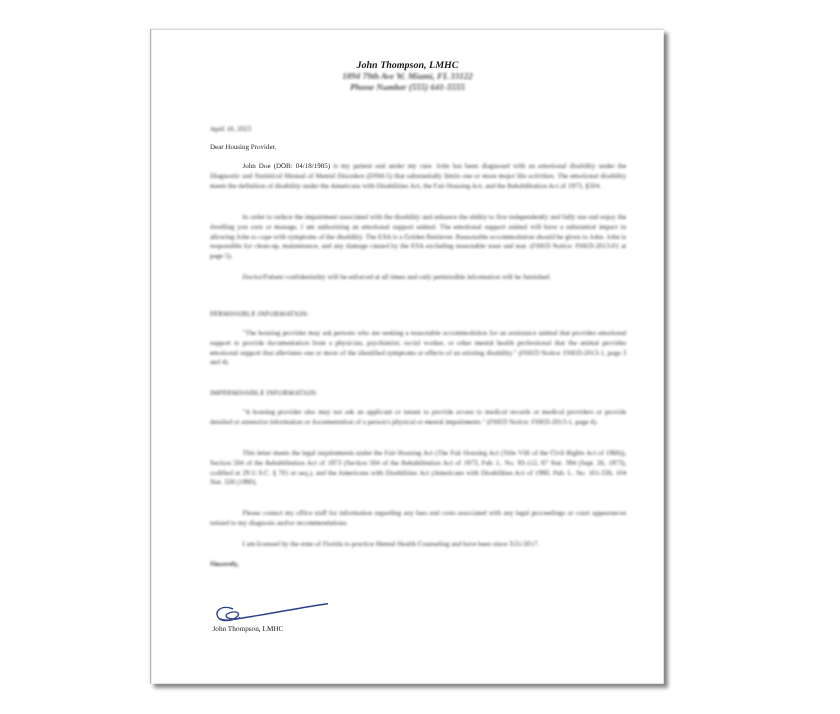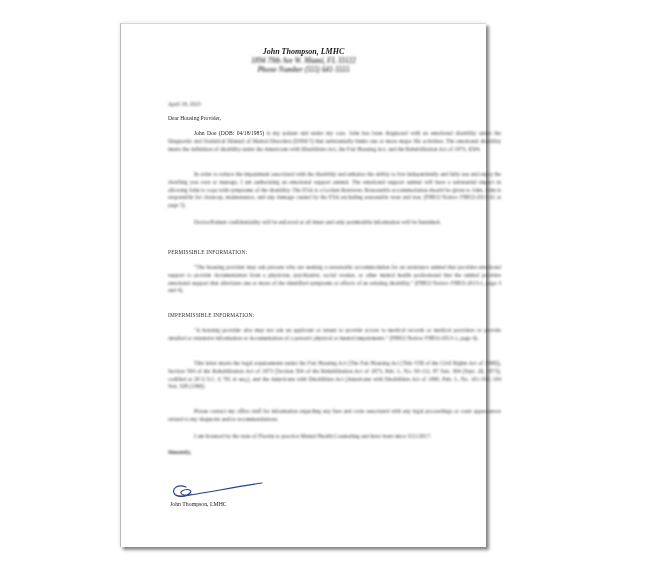--- a/index.html
+++ b/index.html
@@ -13,21 +13,21 @@
     .stage {
       position: relative;
       width: 672px;
       height: 571px;
       background: #ffffff;
     }
     .page {
       position: absolute;
       left: 120px;
       top: 23px;
-      width: 366px;
+      width: 411px;
       height: 524px;
       background: #ffffff;
       border-left: 1px solid #b8b8b8;
       border-top: 1px solid #d8d8d8;
       box-shadow: 3px 3px 3px rgba(0,0,0,0.45), 0 0 4px rgba(0,0,0,0.12);
       font-family: "Liberation Serif", "DejaVu Serif", serif;
       color: #222;
       box-sizing: border-box;
     }
     .letterhead {

